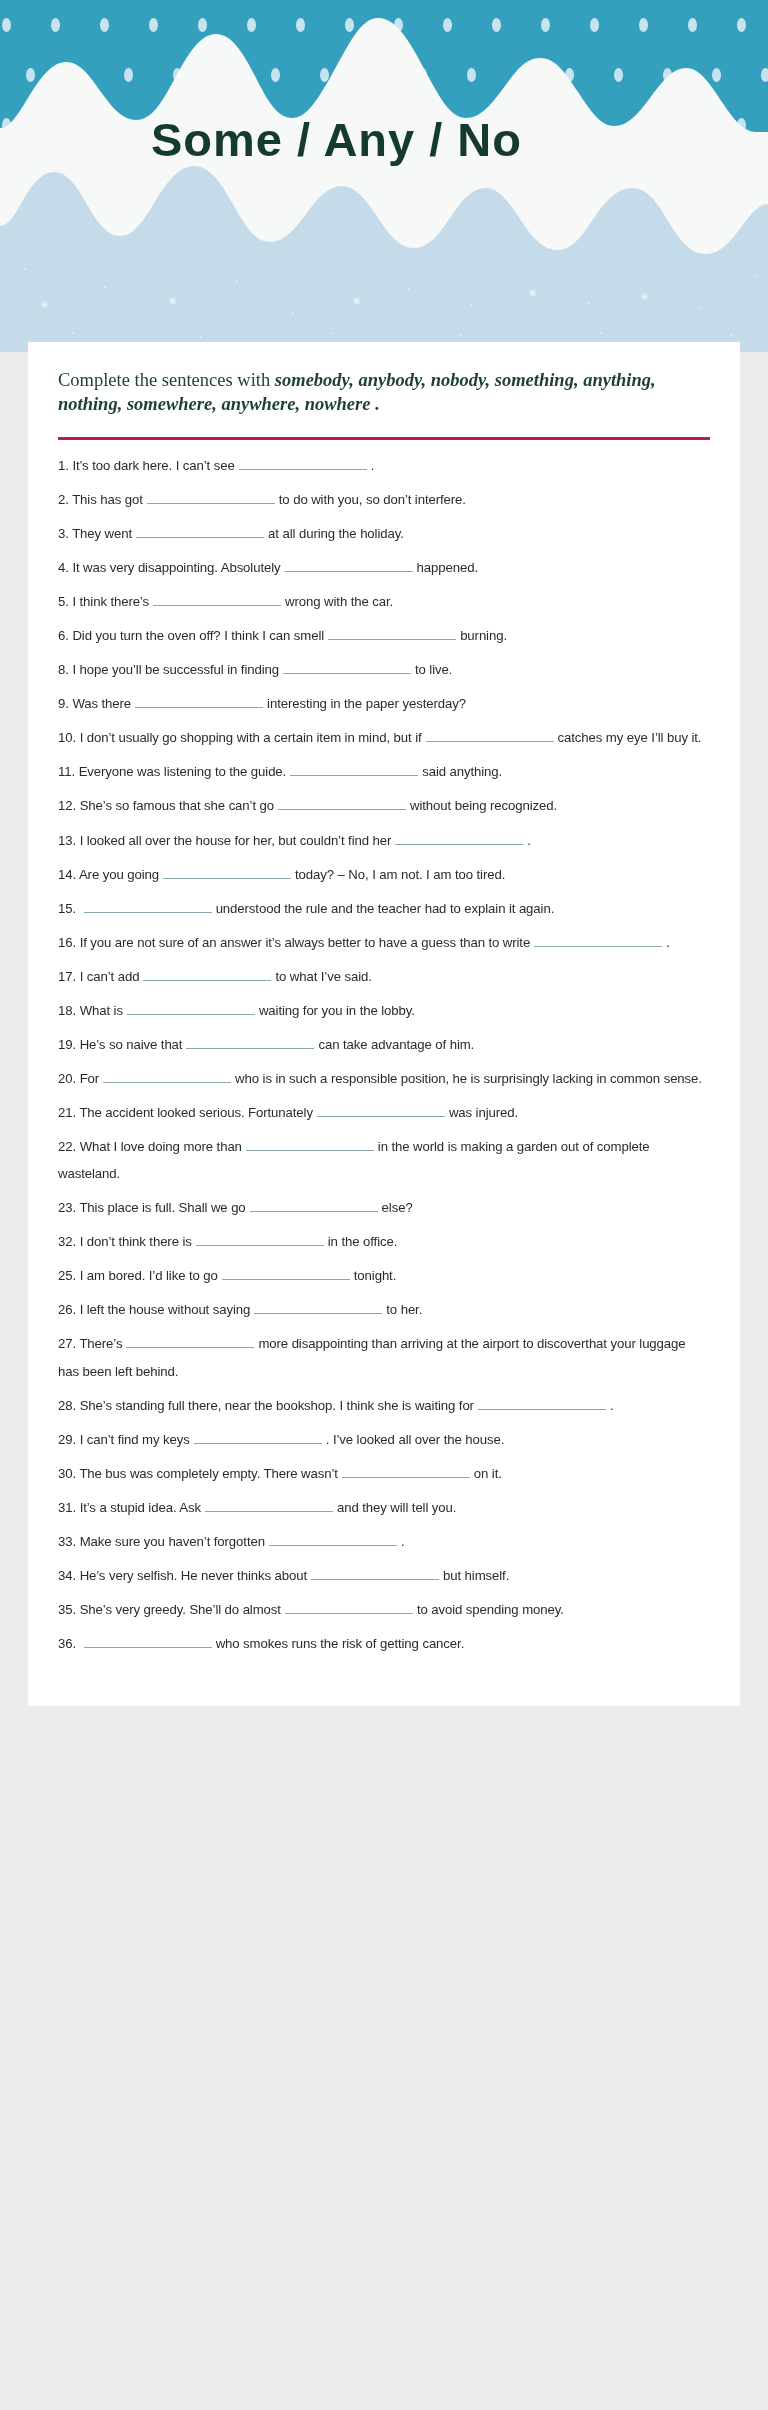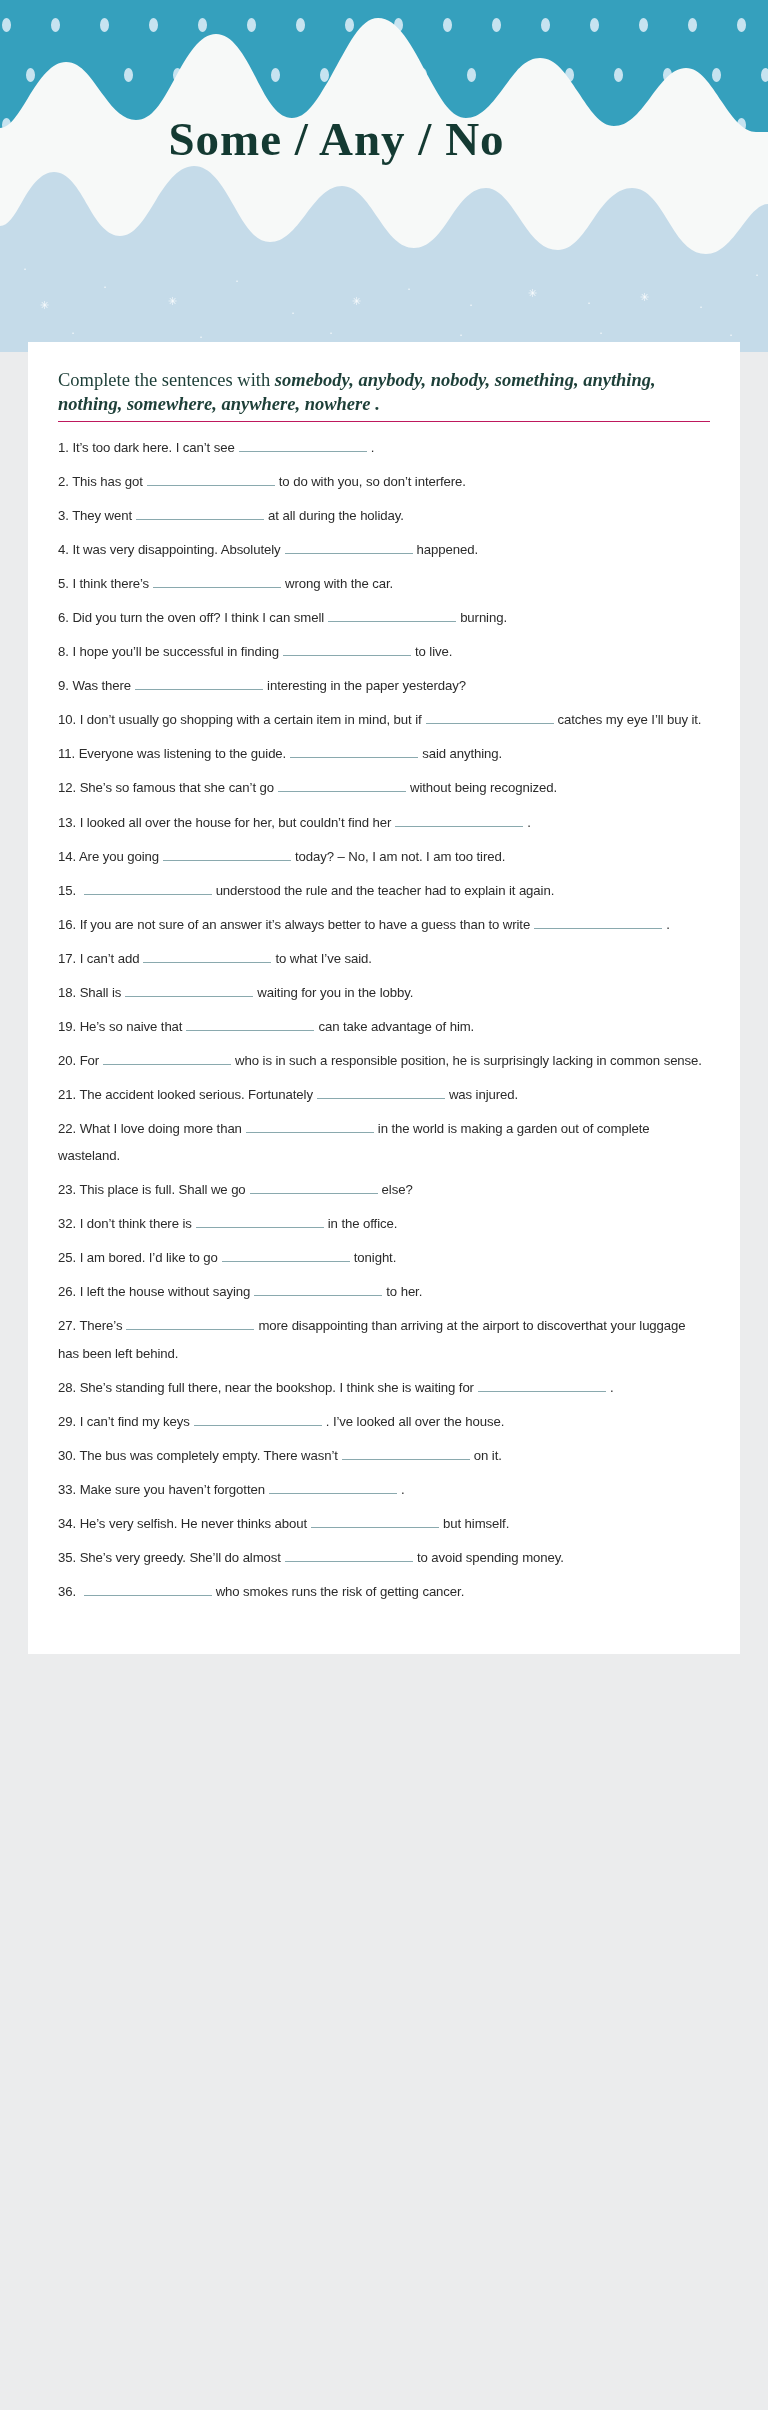--- a/index.html
+++ b/index.html
@@ -71,21 +71,21 @@
     pointer-events: none;
   }
   .flake.sm { font-size: 6px; opacity: .75; }
 
   #title {
     position: absolute;
     top: 112px;
     left: 0;
     width: 673px;
     text-align: center;
-    font-family: Liberation Serif, serif;
+    font-family: Liberation Sans, sans-serif;
     font-size: 47px;
     letter-spacing: 1px;
     color: #143a32;
     z-index: 6;
   }
 
   
   #card {
     position: relative;
     width: 712px;
@@ -94,22 +94,22 @@
     padding: 26px 30px 42px 30px;
     margin-top: -10px;
     z-index: 8;
   }
 
   #instructions {
     font-family: "Liberation Serif", "DejaVu Serif", serif;
     font-size: 18.5px;
     line-height: 1.32;
     color: #1d3f38;
-    padding-bottom: 4px;
-    border-bottom: 1px solid #be185d;
+    padding-bottom: 20px;
+    border-bottom: 3px solid #be185d;
     margin-bottom: 12px;
   }
   #instructions .kw {
     font-weight: bold;
     font-style: italic;
   }
 
   .q-list { }
 
   .q {
@@ -316,33 +316,34 @@
         <p class="q"><span>8.</span> <span>I hope you’ll be successful in finding</span><span class="blank w-md"></span><span>to live.</span></p>
         <p class="q"><span>9.</span> <span>Was there</span><span class="blank w-md"></span><span>interesting in the paper yesterday?</span></p>
         <p class="q"><span>10.</span> <span>I don’t usually go shopping with a certain item in mind, but if</span><span class="blank w-md"></span><span>catches my eye I’ll buy it.</span></p>
         <p class="q"><span>11.</span> <span>Everyone was listening to the guide.</span><span class="blank w-md"></span><span>said anything.</span></p>
         <p class="q"><span>12.</span> <span>She’s so famous that she can’t go</span><span class="blank w-md"></span><span>without being recognized.</span></p>
         <p class="q"><span>13.</span> <span>I looked all over the house for her, but couldn’t find her</span><span class="blank w-md"></span><span>.</span></p>
         <p class="q"><span>14.</span> <span>Are you going</span><span class="blank w-md"></span><span>today? – No, I am not. I am too tired.</span></p>
         <p class="q"><span>15.</span> <span class="blank w-md"></span><span>understood the rule and the teacher had to explain it again.</span></p>
         <p class="q"><span>16.</span> <span>If you are not sure of an answer it’s always better to have a guess than to write</span><span class="blank w-md"></span><span>.</span></p>
         <p class="q"><span>17.</span> <span>I can’t add</span><span class="blank w-md"></span><span>to what I’ve said.</span></p>
-        <p class="q"><span>18.</span> <span>Shall is</span><span class="blank w-md"></span><span>waiting for you in the lobby.</span></p>
+        <p class="q"><span>18.</span> <span>What is</span><span class="blank w-md"></span><span>waiting for you in the lobby.</span></p>
         <p class="q"><span>19.</span> <span>He’s so naive that</span><span class="blank w-md"></span><span>can take advantage of him.</span></p>
         <p class="q"><span>20.</span> <span>For</span><span class="blank w-md"></span><span>who is in such a responsible position, he is surprisingly lacking in common sense.</span></p>
         <p class="q"><span>21.</span> <span>The accident looked serious. Fortunately</span><span class="blank w-md"></span><span>was injured.</span></p>
         <p class="q"><span>22.</span> <span>What I love doing more than</span><span class="blank w-md"></span><span>in the world is making a garden out of complete wasteland.</span></p>
         <p class="q"><span>23.</span> <span>This place is full. Shall we go</span><span class="blank w-md"></span><span>else?</span></p>
         <p class="q"><span>32.</span> <span>I don’t think there is</span><span class="blank w-md"></span><span>in the office.</span></p>
         <p class="q"><span>25.</span> <span>I am bored. I’d like to go</span><span class="blank w-md"></span><span>tonight.</span></p>
         <p class="q"><span>26.</span> <span>I left the house without saying</span><span class="blank w-md"></span><span>to her.</span></p>
         <p class="q"><span>27.</span> <span>There’s</span><span class="blank w-md"></span><span>more disappointing than arriving at the airport to discoverthat your luggage has been left behind.</span></p>
         <p class="q"><span>28.</span> <span>She’s standing full there, near the bookshop. I think she is waiting for</span><span class="blank w-md"></span><span>.</span></p>
         <p class="q"><span>29.</span> <span>I can’t find my keys</span><span class="blank w-md"></span><span>. I’ve looked all over the house.</span></p>
         <p class="q"><span>30.</span> <span>The bus was completely empty. There wasn’t</span><span class="blank w-md"></span><span>on it.</span></p>
+        <p class="q"><span>31.</span> <span>It’s a stupid idea. Ask</span><span class="blank w-md"></span><span>and they will tell you.</span></p>
         <p class="q"><span>33.</span> <span>Make sure you haven’t forgotten</span><span class="blank w-md"></span><span>.</span></p>
         <p class="q"><span>34.</span> <span>He’s very selfish. He never thinks about</span><span class="blank w-md"></span><span>but himself.</span></p>
         <p class="q"><span>35.</span> <span>She’s very greedy. She’ll do almost</span><span class="blank w-md"></span><span>to avoid spending money.</span></p>
         <p class="q"><span>36.</span> <span class="blank w-md"></span><span>who smokes runs the risk of getting cancer.</span></p>
       </div>
 
   </div>
 </div>
 
 </body></html>

